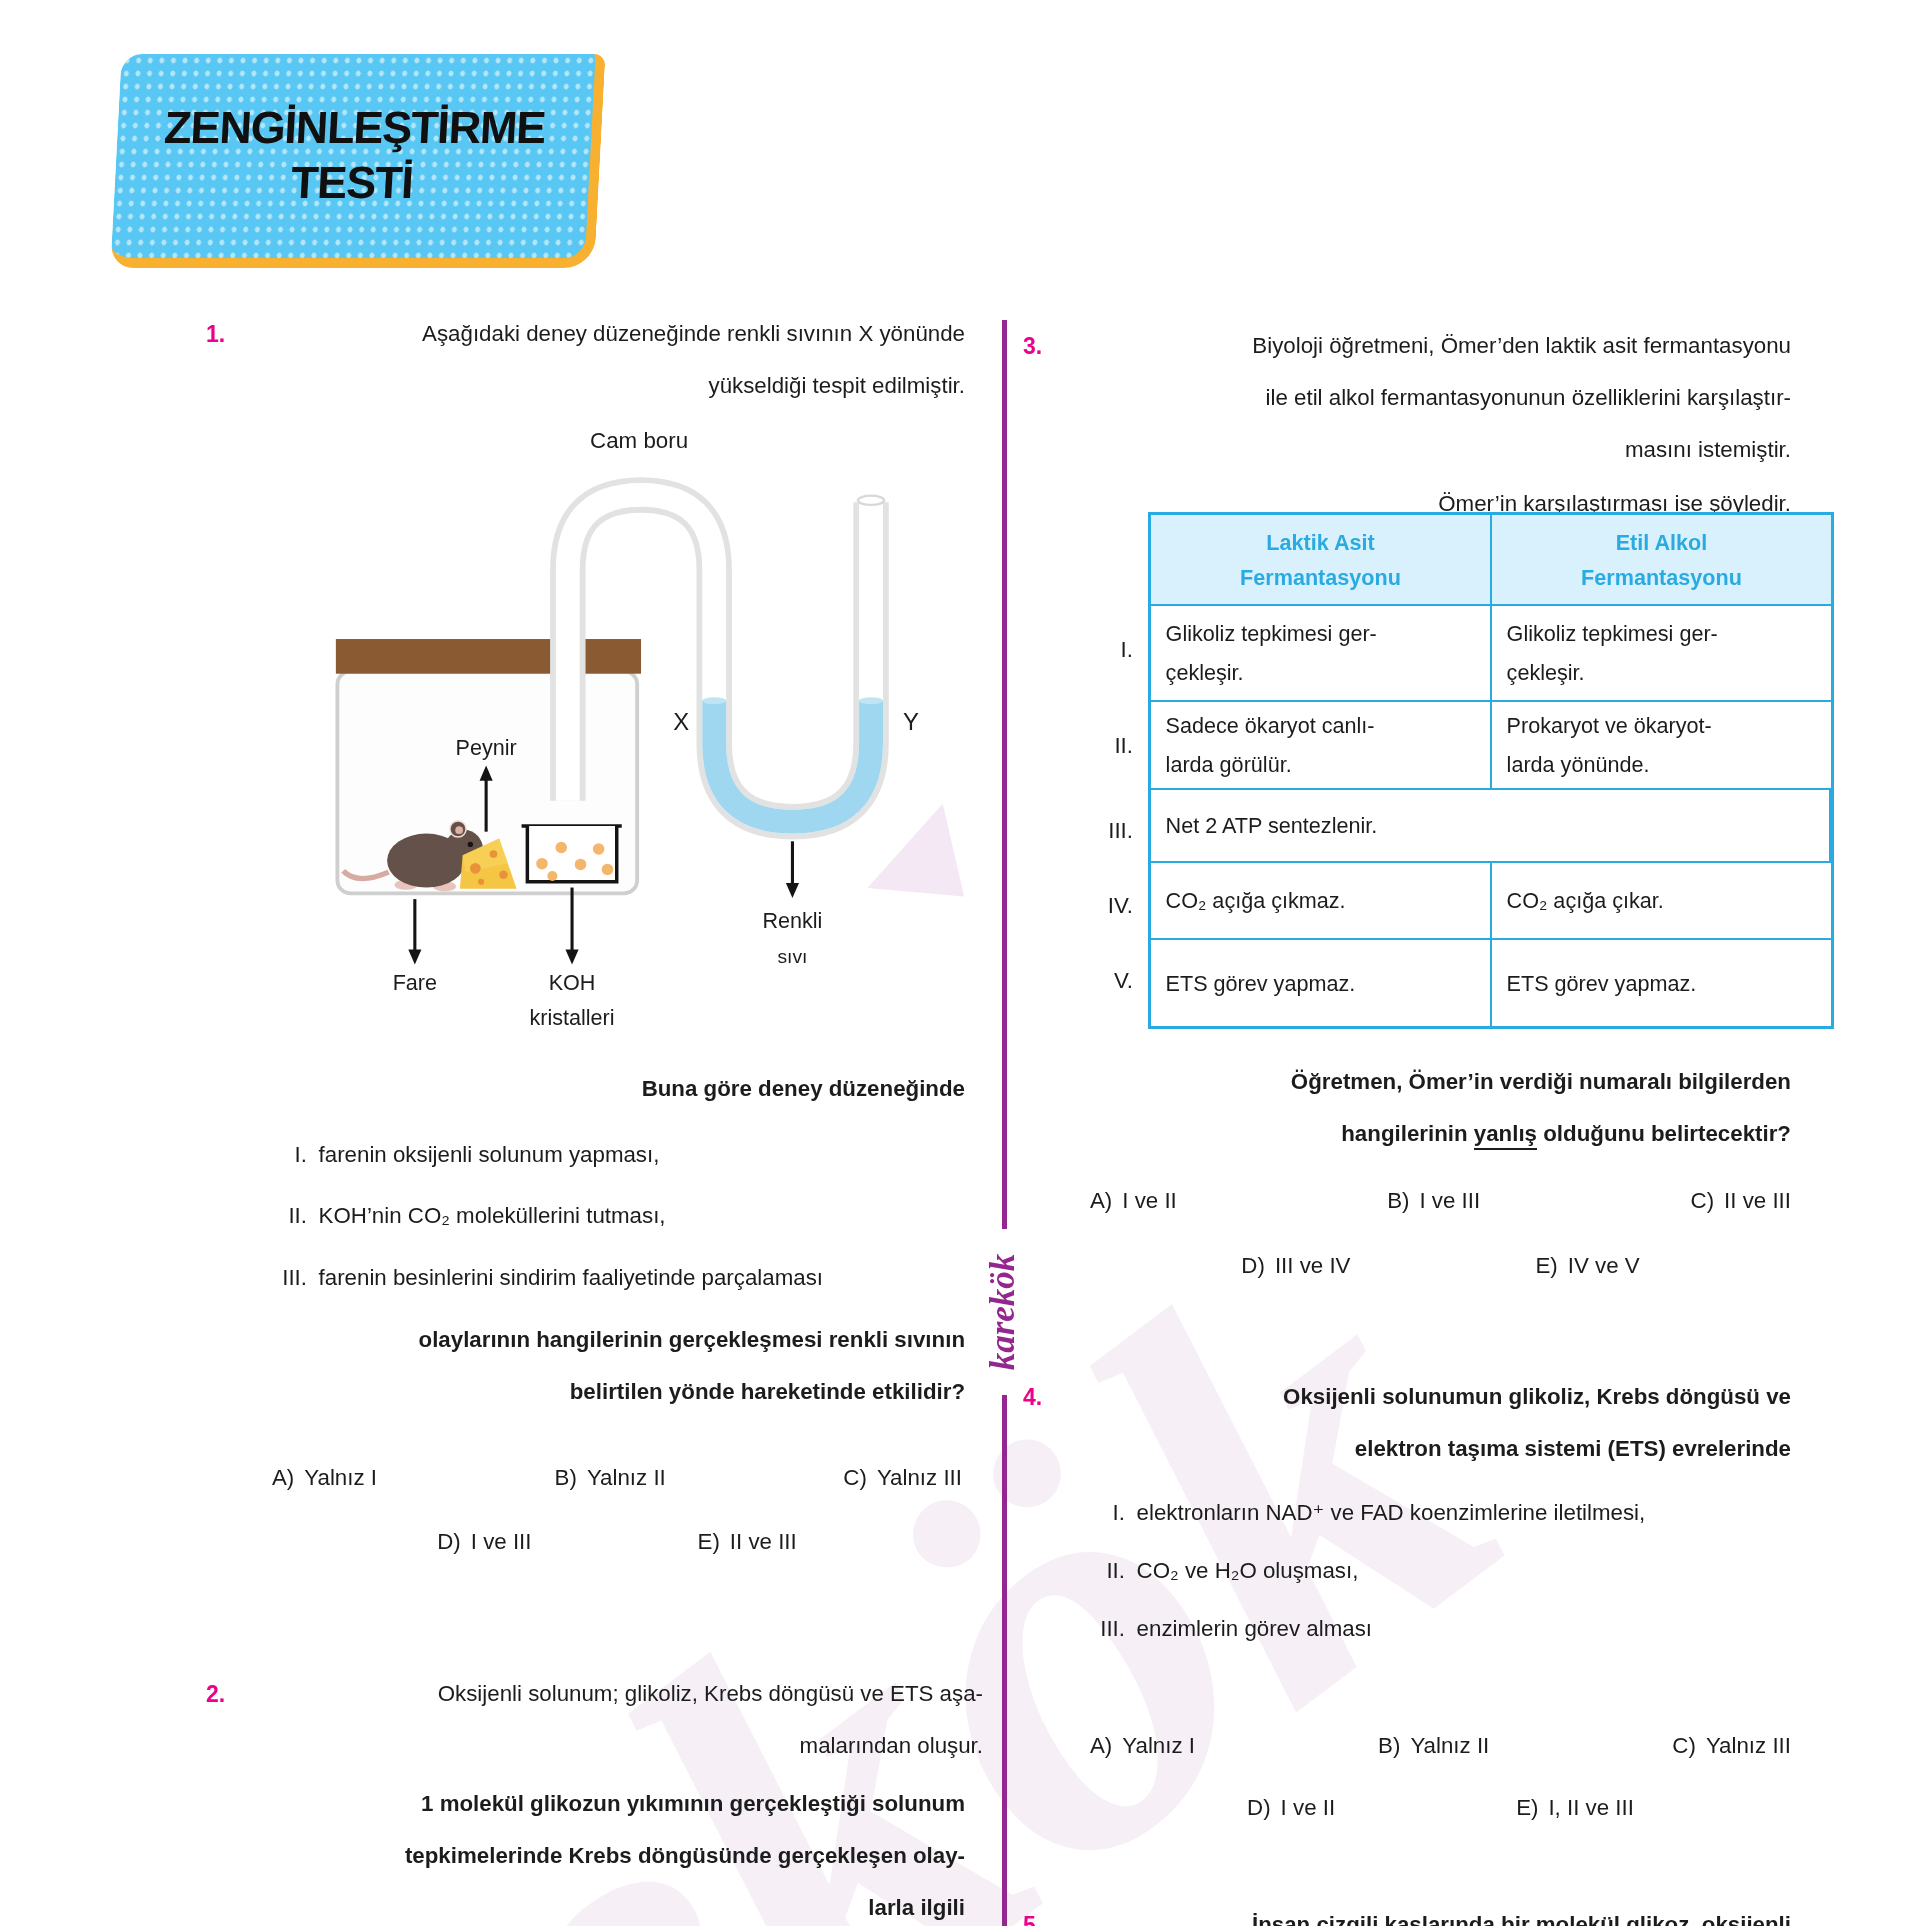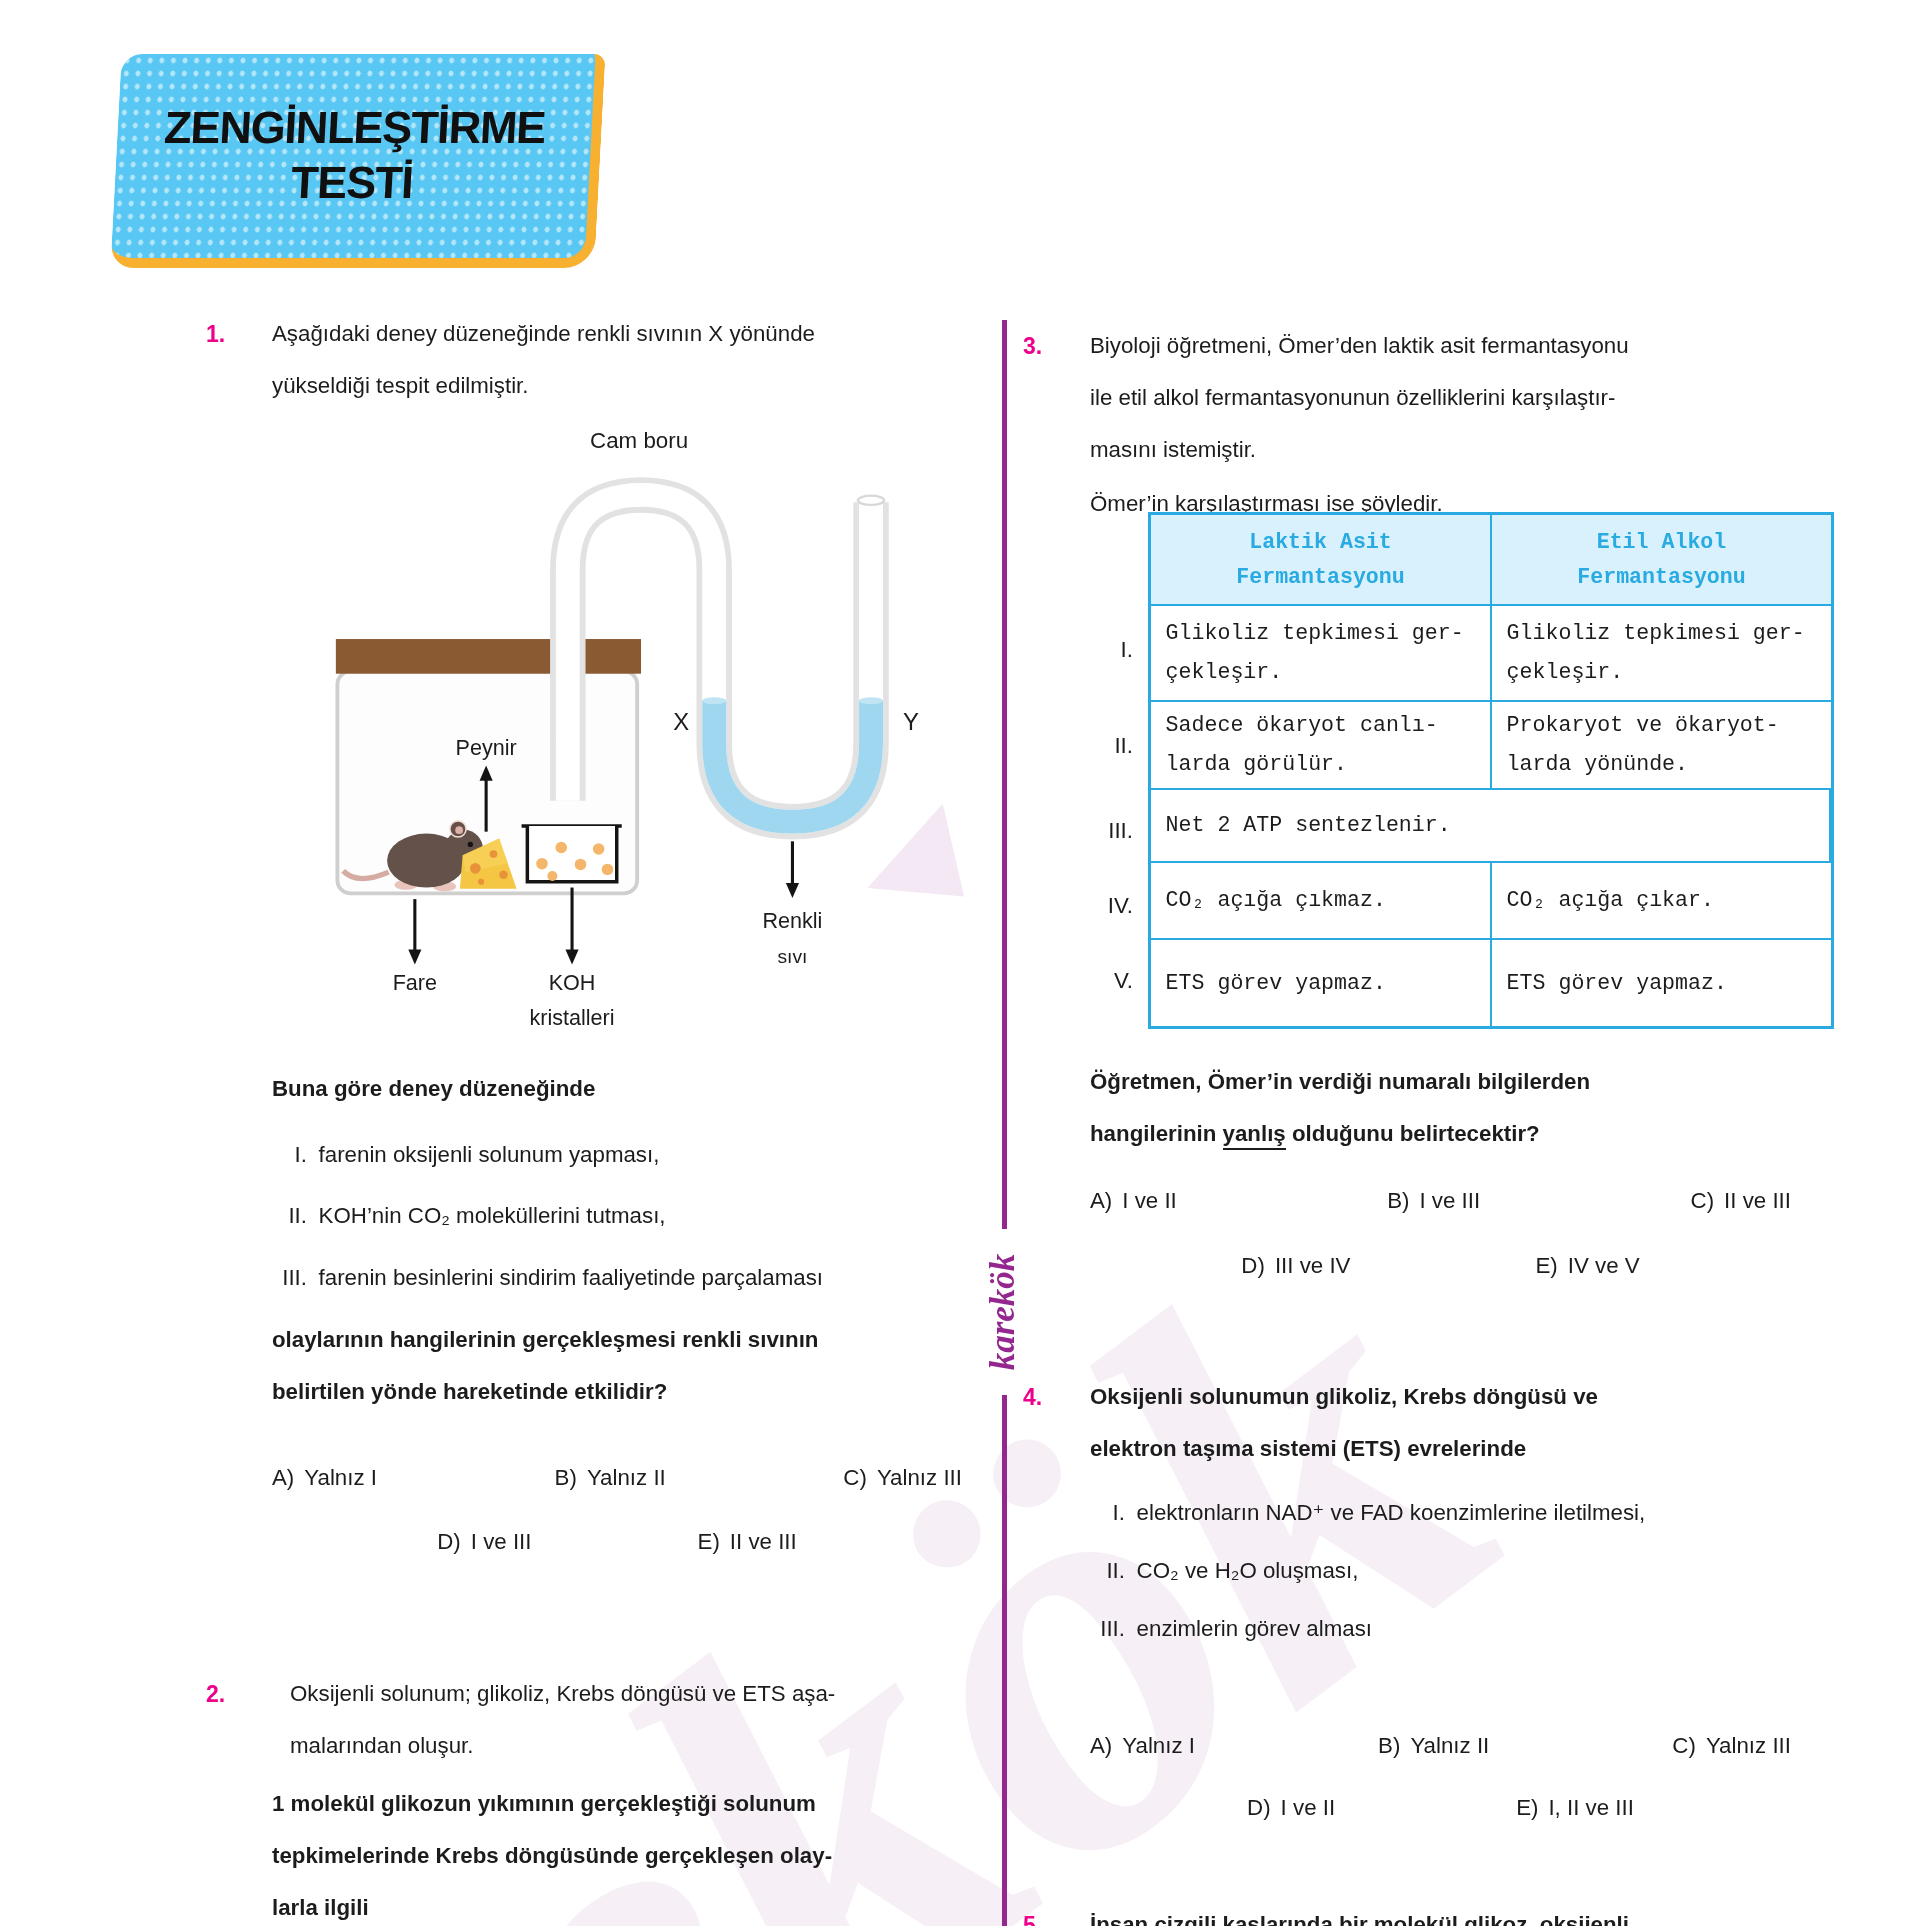--- a/index.html
+++ b/index.html
@@ -15,42 +15,42 @@
   .hdr-badge{position:absolute;left:116px;top:54px;width:474px;height:204px;background:#59c7f3;
              background-image:radial-gradient(rgba(255,255,255,.55) 2.3px,transparent 2.7px);background-size:11.6px 13px;
              border-right:10.8px solid #f7b030;border-bottom:10.8px solid #f7b030;border-radius:21px 11.6px 31px 23px;
              transform:skewX(-3deg);display:flex;flex-direction:column;align-items:center;justify-content:center;
              font-weight:bold;font-size:45px;line-height:1.22;letter-spacing:-1.2px;color:#101010;text-align:center;z-index:2;}
   .hdr-banner{position:absolute;left:566px;top:91px;width:1275px;height:156px;background:#c9a8ce;
               background-image:radial-gradient(rgba(255,255,255,.22) 5.4px,transparent 5.8px);background-size:46px 35px;
               border-radius:7px 27px 10px 27px;display:flex;align-items:center;padding-left:58px;box-sizing:border-box;
               font-size:39px;font-weight:bold;color:#141414;z-index:1;}
   
-  .para{position:absolute;white-space:pre-line;font-size:22.3px;line-height:52px;text-align:left;z-index:2;}
+  .para{position:absolute;white-space:pre-line;font-size:22.3px;line-height:52px;text-align:right;z-index:2;}
   .b{font-weight:bold;}
   .qnum{position:absolute;font-size:23px;font-weight:bold;color:#ec008c;line-height:52px;z-index:2;}
   .item{position:absolute;display:flex;font-size:22.3px;line-height:52px;white-space:pre-line;z-index:2;}
   .item .rn{width:37px;text-align:right;margin-right:11.6px;flex:none;}
   .optrow{position:absolute;display:flex;font-size:22.3px;line-height:52px;z-index:2;}
   .optrow.spread{justify-content:space-between;}
   .optrow.center{justify-content:center;}
   .opt{display:flex;}
   .opt .ol{margin-right:10px;}
   .u{border-bottom:2.7px solid #1c1c1c;padding-bottom:1.5px;}
   
   .divider{position:absolute;left:1002px;width:4.6px;background:#93278f;z-index:1;}
   .vert-wm{position:absolute;left:917px;top:1291px;width:173px;height:42px;transform:rotate(-90deg);
            font:italic 700 35px "Liberation Serif","DejaVu Serif",serif;color:#93278f;text-align:center;z-index:2;}
   
   .tbl{position:absolute;left:1148px;top:512px;width:686px;border:3.9px solid #29abe2;box-sizing:border-box;
        background:transparent;z-index:2;}
   .trow{display:flex;box-sizing:border-box;}
   .trow + .trow{border-top:2.7px solid #29abe2;}
   .tcell{flex:1;box-sizing:border-box;padding:7.7px 14.6px;font-size:21.6px;line-height:39px;display:flex;align-items:center;
-         white-space:pre-line;font-family:Liberation Mono, monospace;}
+         white-space:pre-line;}
   .tcell.first{border-right:2.7px solid #29abe2;}
   .thead .tcell{background:#d9f1fc;color:#29abe2;font-weight:bold;justify-content:center;text-align:center;line-height:35px;}
   .t-rn{position:absolute;left:1075px;width:58px;text-align:right;font-size:22.3px;line-height:27px;z-index:2;}
   svg text{font-family:"Liberation Sans","DejaVu Sans",sans-serif;fill:#1c1c1c;}
 </style>
 </head>
 <body>
 
 <div class="page">
 

